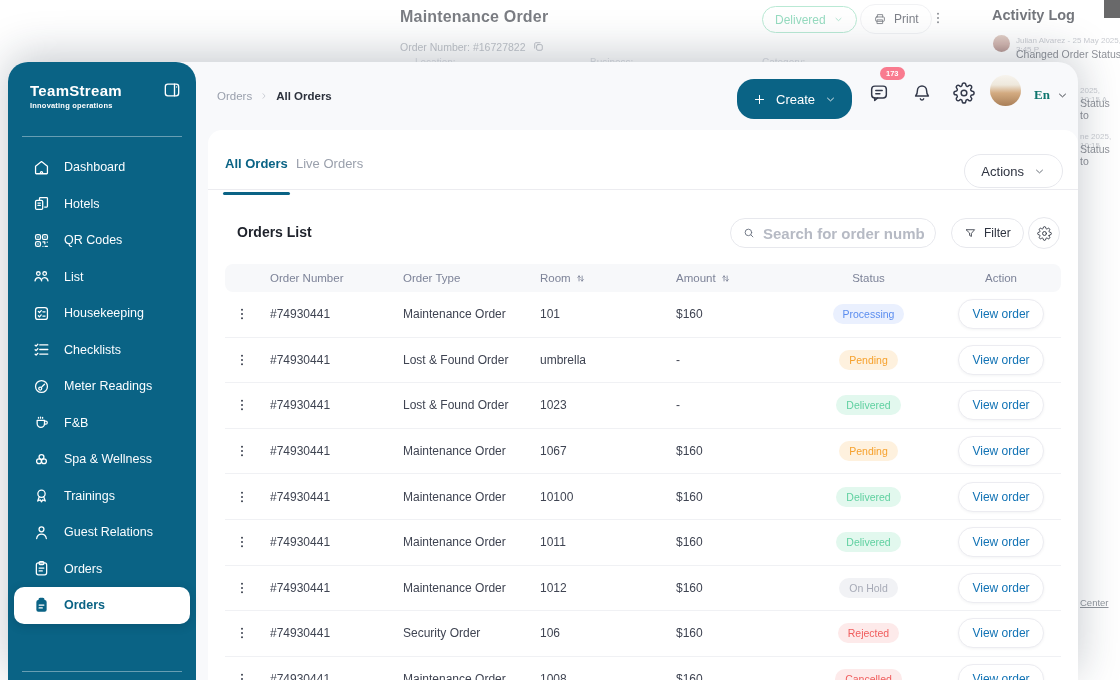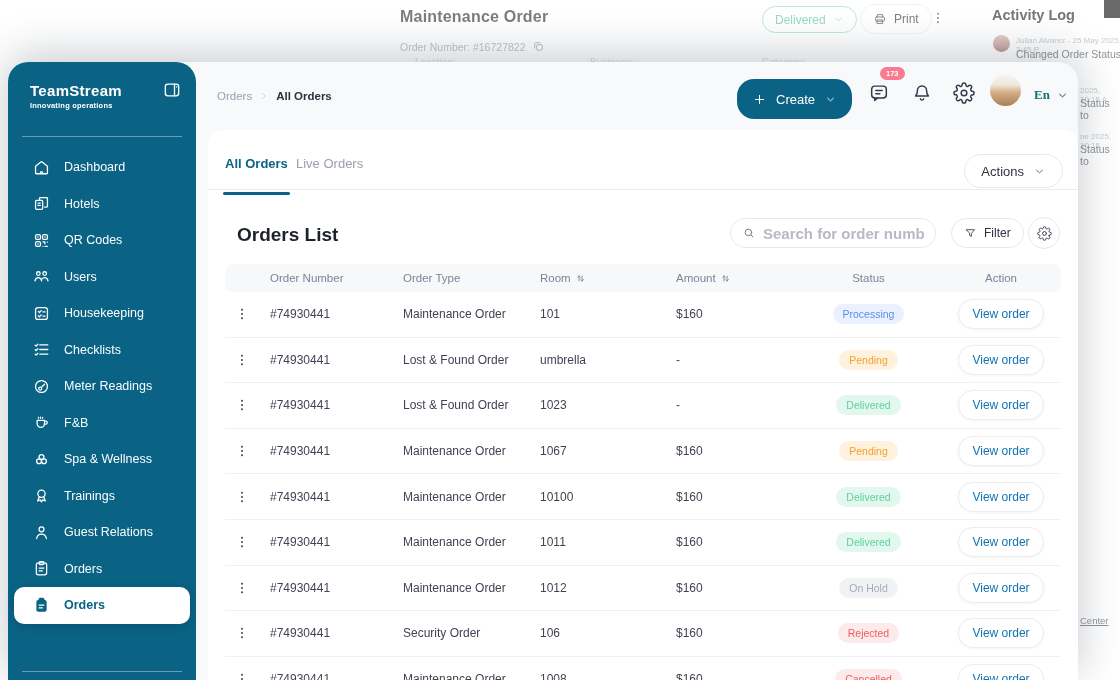--- a/index.html
+++ b/index.html
@@ -74,21 +74,21 @@
     border-radius:14px 14px 0 0; overflow:hidden; }
   .tabs { position:absolute; left:0; top:0; width:100%; height:60px; border-bottom:1px solid #ececf0; }
   .tab { position:absolute; top:26px; font-size:13px; color:#9aa0ac; cursor:pointer; }
   .tab.active { color:#0A6385; font-weight:700; }
   .tab.active::after { content:""; position:absolute; left:-2px; right:-2px; bottom:-24px;
     height:3px; border-radius:2px; background:#0A6385; }
   .actions-btn { position:absolute; right:15px; top:24px; height:34px; padding:0 16px; background:#fff;
     border:1px solid #e7e8ed; border-radius:17px; display:flex; align-items:center; gap:9px;
     font-size:13px; color:#2e3340; cursor:pointer; }
   .actions-btn .chev { width:13px; height:13px; color:#555b66; }
-  .list-title { position:absolute; left:29px; top:94px; font-size:19px; font-weight:700; color:#1e222b; }
+  .list-title { position:absolute; left:29px; top:94px; font-size:14px; font-weight:700; color:#1e222b; }
   .search { position:absolute; left:522px; top:88px; width:206px; height:30px; border:1px solid #e7e8ed;
     border-radius:15px; background:#fff; display:flex; align-items:center; gap:7px; padding:0 11px; }
   .search .sic { width:14px; height:14px; color:#6b7280; flex:0 0 14px; }
   .search input { border:0; outline:0; width:100%; font-size:15px; color:#3f4452;
     font-family:"Liberation Sans","DejaVu Sans",sans-serif; background:transparent;font-weight:bold; }
   .search input::placeholder { color:#b6bac4; }
   .filter-btn { position:absolute; left:743px; top:88px; height:30px; padding:0 12px; border:1px solid #e7e8ed;
     border-radius:15px; background:#fff; display:flex; align-items:center; gap:7px; font-size:12px;
     color:#2e3340; cursor:pointer; }
   .filter-btn .fic { width:13px; height:13px; color:#3a3f4a; }
@@ -164,21 +164,21 @@
   <div class="alog">
     <div class="abs alog-title">Activity Log</div>
     <div class="alog-av abs"></div>
     <div class="abs alog-meta" style="left:36px; top:36px; width:110px">Julian Alvarez - 25 May 2025, 3:45 P</div>
     <div class="abs alog-text" style="left:36px; top:48px; width:110px">Changed Order Status to</div>
     <div class="abs alog-hl" style="left:36px; top:64px">Processing</div>
     <div class="abs alog-meta" style="left:100px; top:86px; width:40px">2025, 10:15 A</div>
     <div class="abs alog-text" style="left:100px; top:97px">Status to</div>
     <div class="abs alog-meta" style="left:100px; top:132px; width:40px">ne 2025, 10:15</div>
     <div class="abs alog-text" style="left:100px; top:143px">Status to</div>
-    <div class="abs alog-link" style="left:100px; top:615px">Center</div>
+    <div class="abs alog-link" style="left:100px; top:597px">Center</div>
   </div>
   <div class="black-corner"></div>
   <div class="veil"></div>
 </div>
 
 <div class="window">
 
   <div class="sidebar">
     <div class="brand">
       <div class="brand-name">TeamStream</div>
@@ -223,21 +223,21 @@
           <span>QR Codes</span>
         </div>
 
         <div class="nav-item">
           <span class="nav-ico"><svg viewBox="0 0 24 24" fill="none" stroke="currentColor" stroke-width="1.6" stroke-linecap="round" stroke-linejoin="round">
               <circle cx="8" cy="8.3" r="2.3"></circle>
               <circle cx="16" cy="8.3" r="2.3"></circle>
               <path d="M3.8 17.5c.5-2.6 2.1-4 4.2-4s3.7 1.4 4.2 4"></path>
               <path d="M12.4 15.5c.8-1.3 2-2 3.6-2 2.1 0 3.7 1.4 4.2 4"></path>
             </svg></span>
-          <span>Users</span>
+          <span>List</span>
         </div>
 
         <div class="nav-item">
           <span class="nav-ico"><svg viewBox="0 0 24 24" fill="none" stroke="currentColor" stroke-width="1.6" stroke-linecap="round" stroke-linejoin="round">
               <rect x="4.5" y="4.5" width="15" height="15" rx="3.2"></rect>
               <path d="m8 9.3 1.4 1.4 2.3-2.4M13.7 9.8h2.8M8 14.8l1.4 1.4 2.3-2.4M13.7 15.3h2.8"></path>
             </svg></span>
           <span>Housekeeping</span>
         </div>
 

